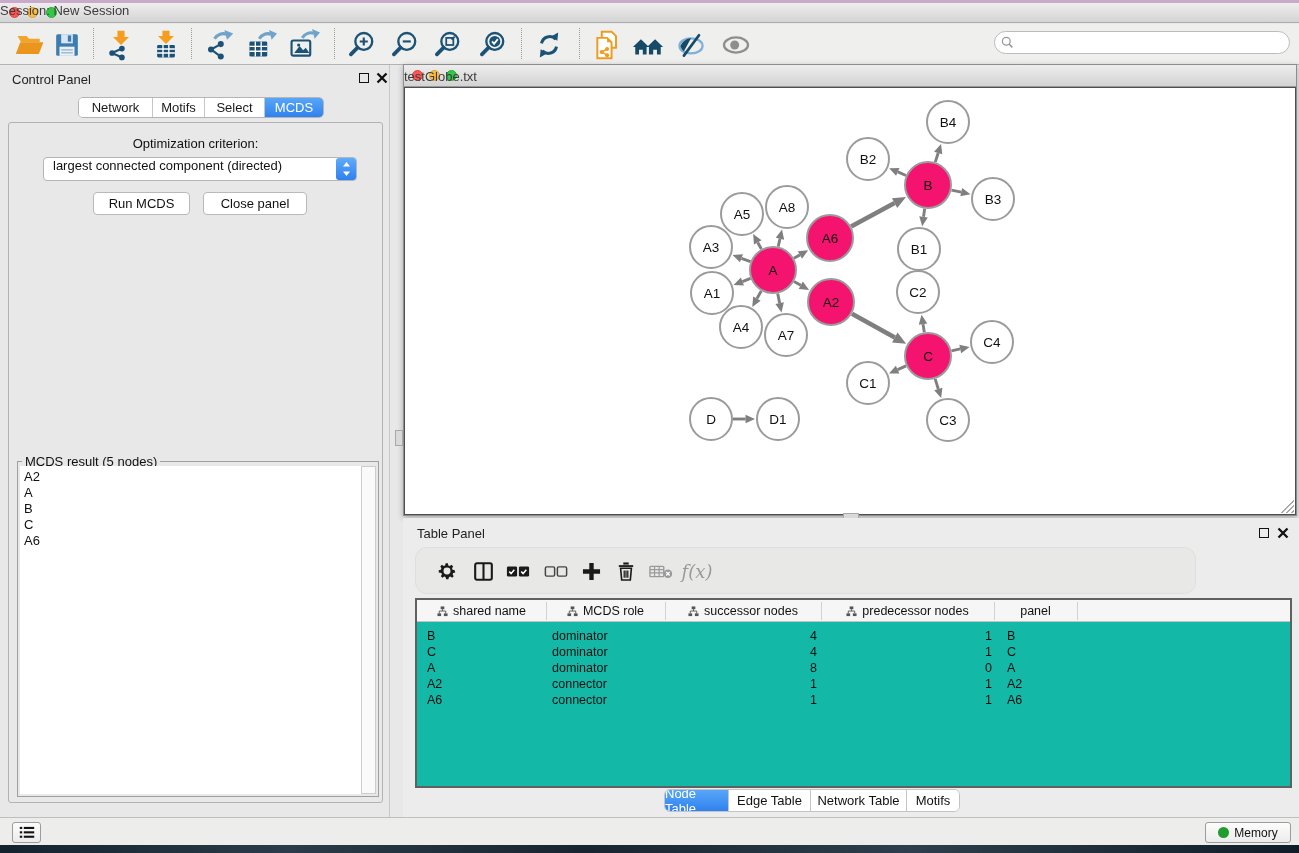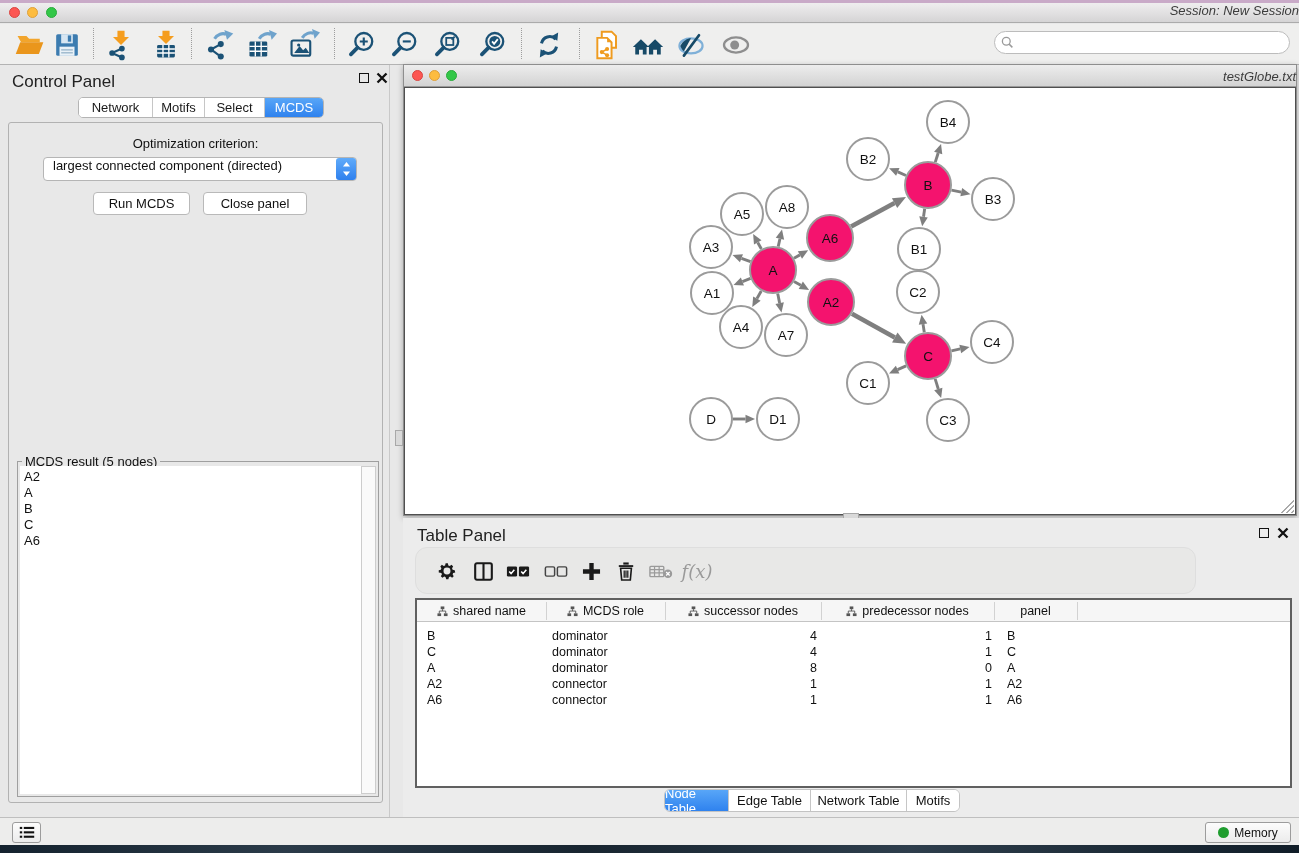--- a/index.html
+++ b/index.html
@@ -8,39 +8,39 @@
   .abs { position:absolute; }
 
   
   .menustrip { left:0; top:0; width:1299px; height:3px; background:#c9aac8; }
   .titlebar { left:0; top:3px; width:1299px; height:20px;
     background:linear-gradient(#efeeef,#d5d4d5); border-bottom:1px solid #ababab; }
   .tl { width:11px; height:11px; border-radius:50%; position:absolute; top:4px; }
   .tl.red   { background:#fc5753; border:1px solid #d94642; }
   .tl.yellow{ background:#fdbc40; border:1px solid #dfa03a; }
   .tl.green { background:#33c748; border:1px solid #2aab3c; }
-  .win-title { position:absolute; left:0; right:0; top:3px; text-align:right;
-    font-size:13px; color:#3c3c3c;font-style:italic; }
+  .win-title { position:absolute; left:0; right:0; top:3px; text-align:left;
+    font-size:13px; color:#3c3c3c; }
 
   
   .toolbar { left:0; top:24px; width:1299px; height:41px; background:#efefee;
     border-bottom:1px solid #b3b3b3; }
   .tbi { position:absolute; top:2px; width:38px; height:37px; display:flex;
     align-items:center; justify-content:center; cursor:default; }
   .tbsep { position:absolute; top:4px; height:31px; width:0; border-left:1px dotted #9d9d9d; }
   .searchbox { position:absolute; right:9px; top:7px; width:296px; height:23px;
     background:#fff; border:1px solid #bcbcbc; border-radius:12px;
     display:flex; align-items:center; padding-left:6px; }
   .searchbox input { border:none; outline:none; flex:1; font-size:12px;
     font-family:"Liberation Sans",sans-serif; background:transparent; margin-left:4px; }
 
   
   .cpanel { left:0; top:65px; width:390px; height:752px; background:#e8e8e8;
     border-right:1px solid #c9c9c9; }
-  .panel-title { font-size:17px; color:#222; }
+  .panel-title { font-size:13px; color:#222; }
   .float-btn { width:10px; height:10px; border:1.6px solid #111; background:transparent; }
   .cp-tabs { position:absolute; left:78px; top:32px; height:21px; display:flex;
     border:1px solid #b4b4b4; border-radius:5px; overflow:hidden; background:#fff; }
   .cp-tab { height:100%; display:flex; align-items:center; justify-content:center;
     font-size:13px; color:#1a1a1a; background:#fff; border-right:1px solid #c6c6c6; }
   .cp-tab:last-child { border-right:none; }
   .cp-tab.active { background:linear-gradient(#58a6f8,#2f82ee); color:#fff; }
   .cp-box { position:absolute; left:8px; top:57px; width:375px; height:681px;
     border:1px solid #b2b2b2; border-radius:3px; background:#e8e8e8; }
   .opt-label { position:absolute; left:0; right:0; top:13px; text-align:center;
@@ -81,21 +81,21 @@
     border:1px solid #a8a8a8; }
 
   
   .tpanel { left:403px; top:518px; width:896px; height:299px; background:#ececec; }
   .tp-toolbar { position:absolute; left:12px; top:29px; width:781px; height:47px;
     background:#e8e8e7; border:1px solid #dedede; border-radius:12px; }
   .tpi { position:absolute; top:6px; width:34px; height:34px; display:flex;
     align-items:center; justify-content:center; }
   .fx { font-family:"DejaVu Serif", serif; font-style:italic; font-size:18px; color:#9a9a9a; }
   .ttable { position:absolute; left:12px; top:80px; width:877px; height:190px;
-    background:#ffffff; border:2px solid #606060; }
+    background:#14b8a6; border:2px solid #606060; }
   .thead { position:absolute; left:0; right:0; top:0; height:22px; background:#f6f6f6;
     border-bottom:1px solid #c4c4c4; }
   .th { position:absolute; top:0; height:22px; display:flex; align-items:center;
     justify-content:center; font-size:12.5px; color:#111; gap:5px; }
   .th-sep { position:absolute; top:2px; height:18px; border-left:1px solid #d2d2d2; }
   .trow { position:absolute; left:0; right:0; height:16px; font-size:12.5px; color:#111; }
   .td { position:absolute; top:0; height:16px; line-height:16px; }
   .td.num { text-align:right; }
   .tp-tabs { position:absolute; left:261px; top:271px; height:23px; display:flex;
     border:1px solid #c3c3c3; border-radius:6px; overflow:hidden; background:#fff; }

